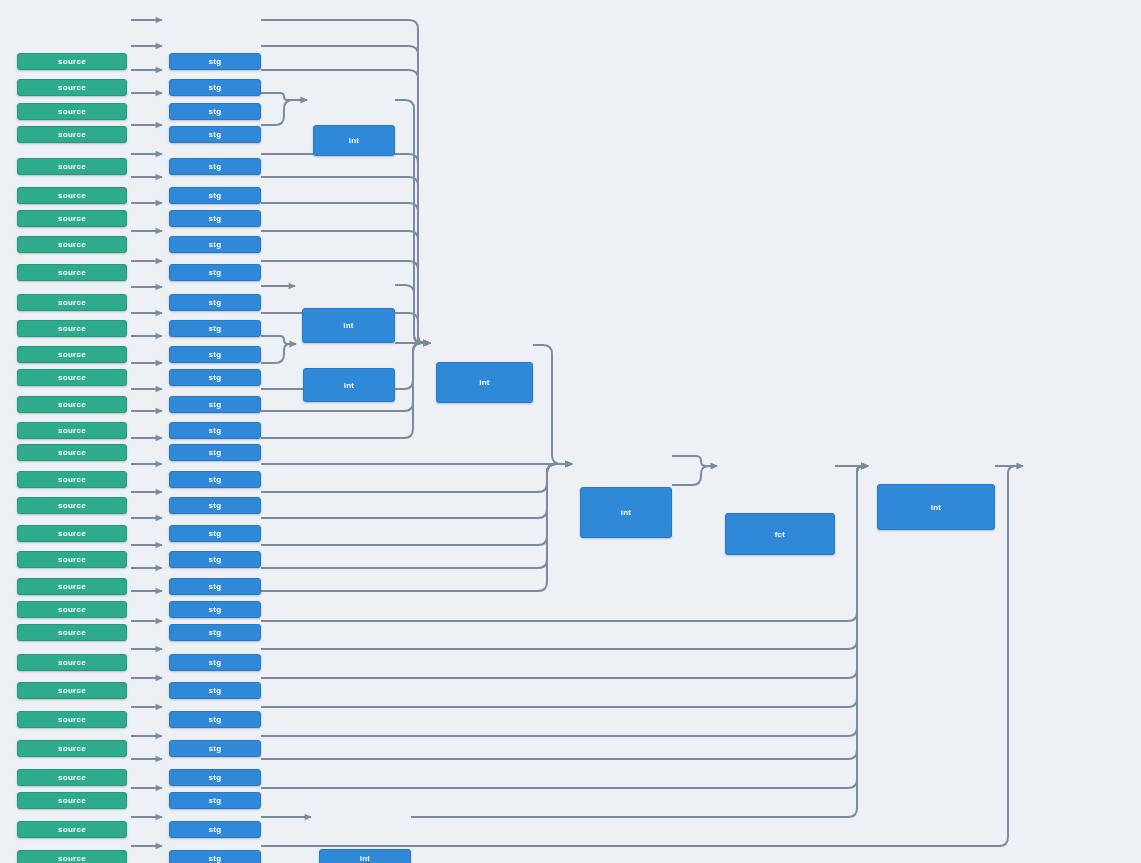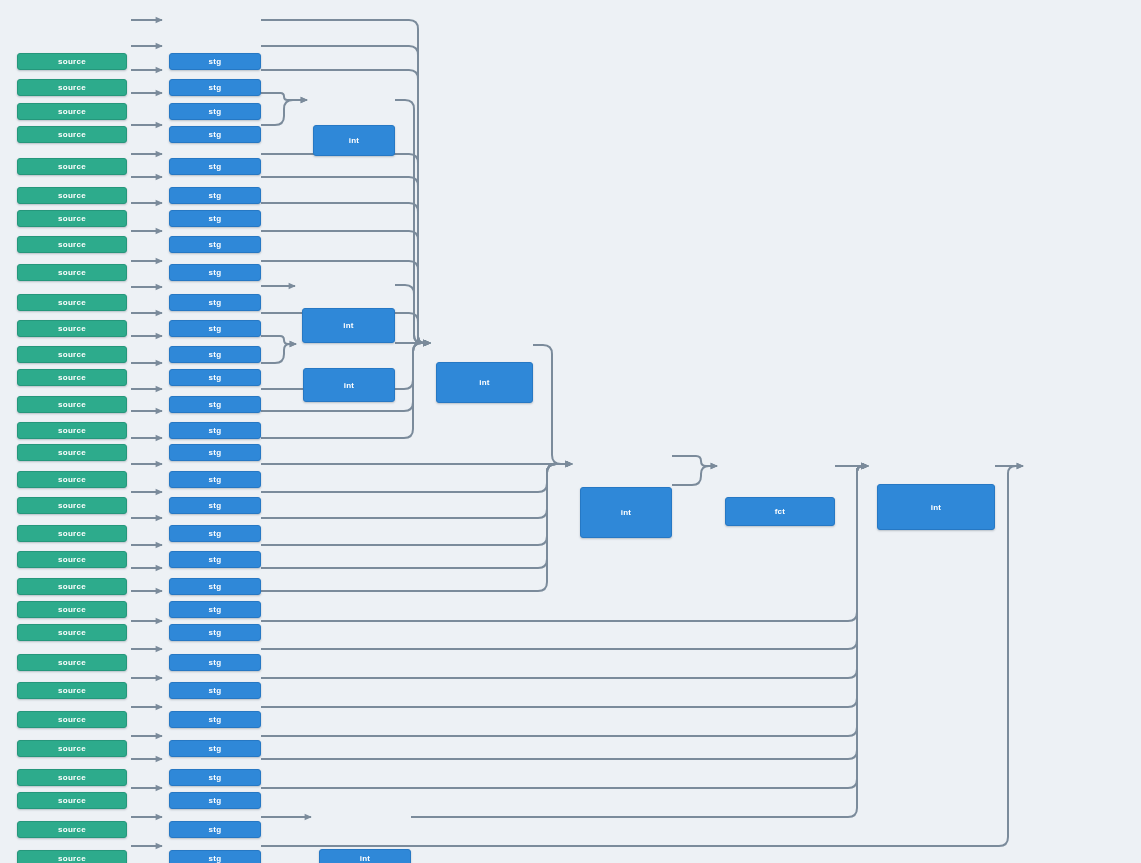--- a/index.html
+++ b/index.html
@@ -169,17 +169,17 @@
       <div class="node" style="left: 169px; top: 728px; width: 92px; height: 17px; background: rgb(47, 136, 216); border: 1px solid rgb(38, 120, 196); color: rgb(255, 255, 255);">stg</div>
       <div class="node" style="left: 169px; top: 751px; width: 92px; height: 17px; background: rgb(47, 136, 216); border: 1px solid rgb(38, 120, 196); color: rgb(255, 255, 255);">stg</div>
       <div class="node" style="left: 169px; top: 780px; width: 92px; height: 17px; background: rgb(47, 136, 216); border: 1px solid rgb(38, 120, 196); color: rgb(255, 255, 255);">stg</div>
       <div class="node" style="left: 169px; top: 809px; width: 92px; height: 17px; background: rgb(47, 136, 216); border: 1px solid rgb(38, 120, 196); color: rgb(255, 255, 255);">stg</div>
       <div class="node" style="left: 169px; top: 838px; width: 92px; height: 17px; background: rgb(47, 136, 216); border: 1px solid rgb(38, 120, 196); color: rgb(255, 255, 255);">stg</div>
       <div class="node" style="left: 313px; top: 84px; width: 82px; height: 31px; background: rgb(47, 136, 216); border: 1px solid rgb(38, 120, 196); color: rgb(255, 255, 255);">int</div>
       <div class="node" style="left: 302px; top: 267px; width: 93px; height: 35px; background: rgb(47, 136, 216); border: 1px solid rgb(38, 120, 196); color: rgb(255, 255, 255);">int</div>
       <div class="node" style="left: 303px; top: 327px; width: 92px; height: 34px; background: rgb(47, 136, 216); border: 1px solid rgb(38, 120, 196); color: rgb(255, 255, 255);">int</div>
       <div class="node" style="left: 436px; top: 321px; width: 97px; height: 41px; background: rgb(47, 136, 216); border: 1px solid rgb(38, 120, 196); color: rgb(255, 255, 255);">int</div>
       <div class="node" style="left: 580px; top: 446px; width: 92px; height: 51px; background: rgb(47, 136, 216); border: 1px solid rgb(38, 120, 196); color: rgb(255, 255, 255);">int</div>
-      <div class="node" style="left: 725px; top: 456px; width: 110px; height: 29px; background: rgb(47, 136, 216); border: 1px solid rgb(38, 120, 196); color: rgb(255, 255, 255);">fct</div>
+      <div class="node" style="left: 725px; top: 472px; width: 110px; height: 42px; background: rgb(47, 136, 216); border: 1px solid rgb(38, 120, 196); color: rgb(255, 255, 255);">fct</div>
       <div class="node" style="left: 877px; top: 443px; width: 118px; height: 46px; background: rgb(47, 136, 216); border: 1px solid rgb(38, 120, 196); color: rgb(255, 255, 255);">int</div>
       <div class="node" style="left: 319px; top: 808px; width: 92px; height: 18px; background: rgb(47, 136, 216); border: 1px solid rgb(38, 120, 196); color: rgb(255, 255, 255);">int</div>
     </div>
 </div>
 
 </body></html>

